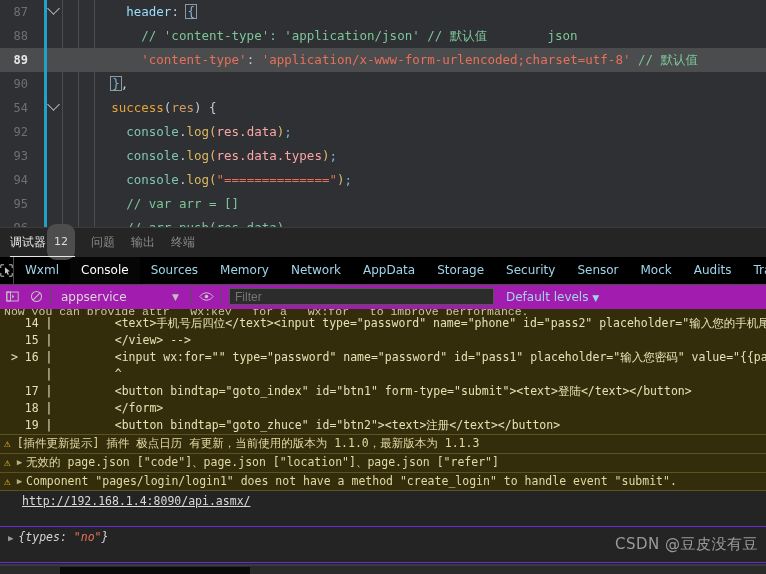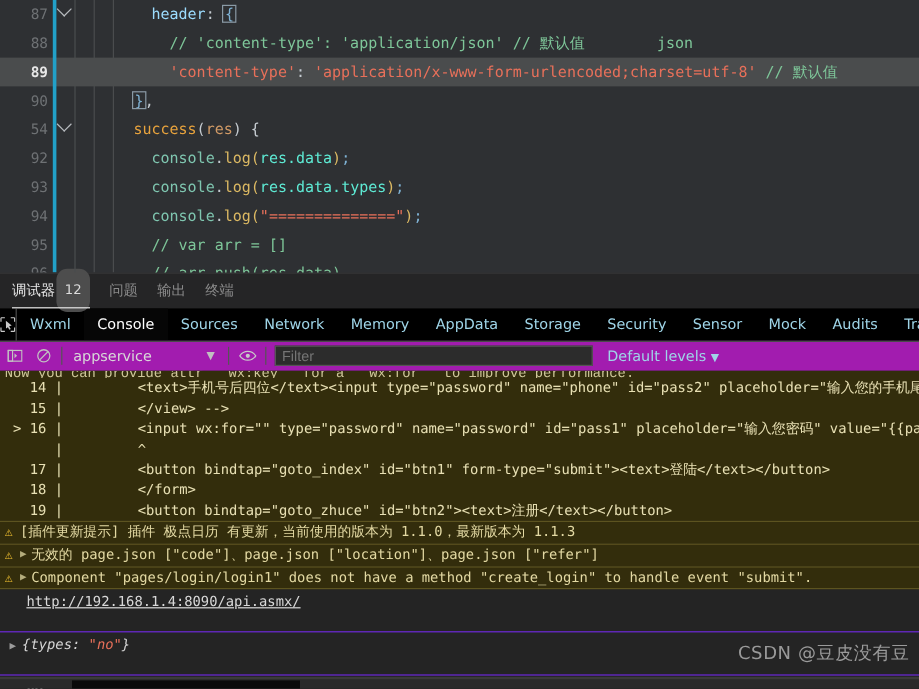--- a/index.html
+++ b/index.html
@@ -29,21 +29,21 @@
     height: 24px;
     line-height: 24px;
     white-space: pre;
     display: flex;
     align-items: stretch;
   }
   .code-line.active { background: #4a4c4d; }
   .ln {
     width: 44px;
     text-align: right;
-    padding-right: 4px;
+    padding-right: 16px;
     color: #6e7174;
     flex: 0 0 44px;
     font-size: 12px;
     user-select: none;
   }
   .code-line.active .ln { color: #e8e8e8; font-weight: bold; }
   .fold {
     width: 18px;
     flex: 0 0 18px;
     color: #9aa0a6;
@@ -59,21 +59,21 @@
   .guide { position:absolute; top:0; bottom:0; width:1px; background:#4a4c4e; z-index:1;}
 
   .tok-key   { color: #9cdcfe; }
   .tok-cm2   { color: #7ec699; }
   .tok-str   { color: #e8705a; }
   .tok-fn    { color: #e8a33d; }
   .tok-fn2   { color: #dcb963; }
   .tok-orange{ color: #d19a66; }
   .tok-punct { color: #c5cbd1; }
   .tok-brace { color: #7fb2d4; }
-  .tok-white { color: #5eead4; }
+  .tok-white { color: #fca5a5; }
   .tok-teal  { color: #7fc6b0; }
 
   .brace-box { outline: 1px solid #8a9aa6; display:inline-block; line-height:13px; padding:0 1px; }
 
   
   .panel-tabs {
     height: 30px;
     background: #252526;
     display: flex;
     align-items: center;
@@ -226,24 +226,24 @@
         <div class="dt-tab">
           <span>Wxml</span>
         </div>
         <div class="dt-tab active">
           <span>Console</span>
         </div>
         <div class="dt-tab">
           <span>Sources</span>
         </div>
         <div class="dt-tab">
+          <span>Memory</span>
+        </div>
+        <div class="dt-tab">
           <span>Network</span>
-        </div>
-        <div class="dt-tab">
-          <span>Memory</span>
         </div>
         <div class="dt-tab">
           <span>AppData</span>
         </div>
         <div class="dt-tab">
           <span>Storage</span>
         </div>
         <div class="dt-tab">
           <span>Security</span>
         </div>

